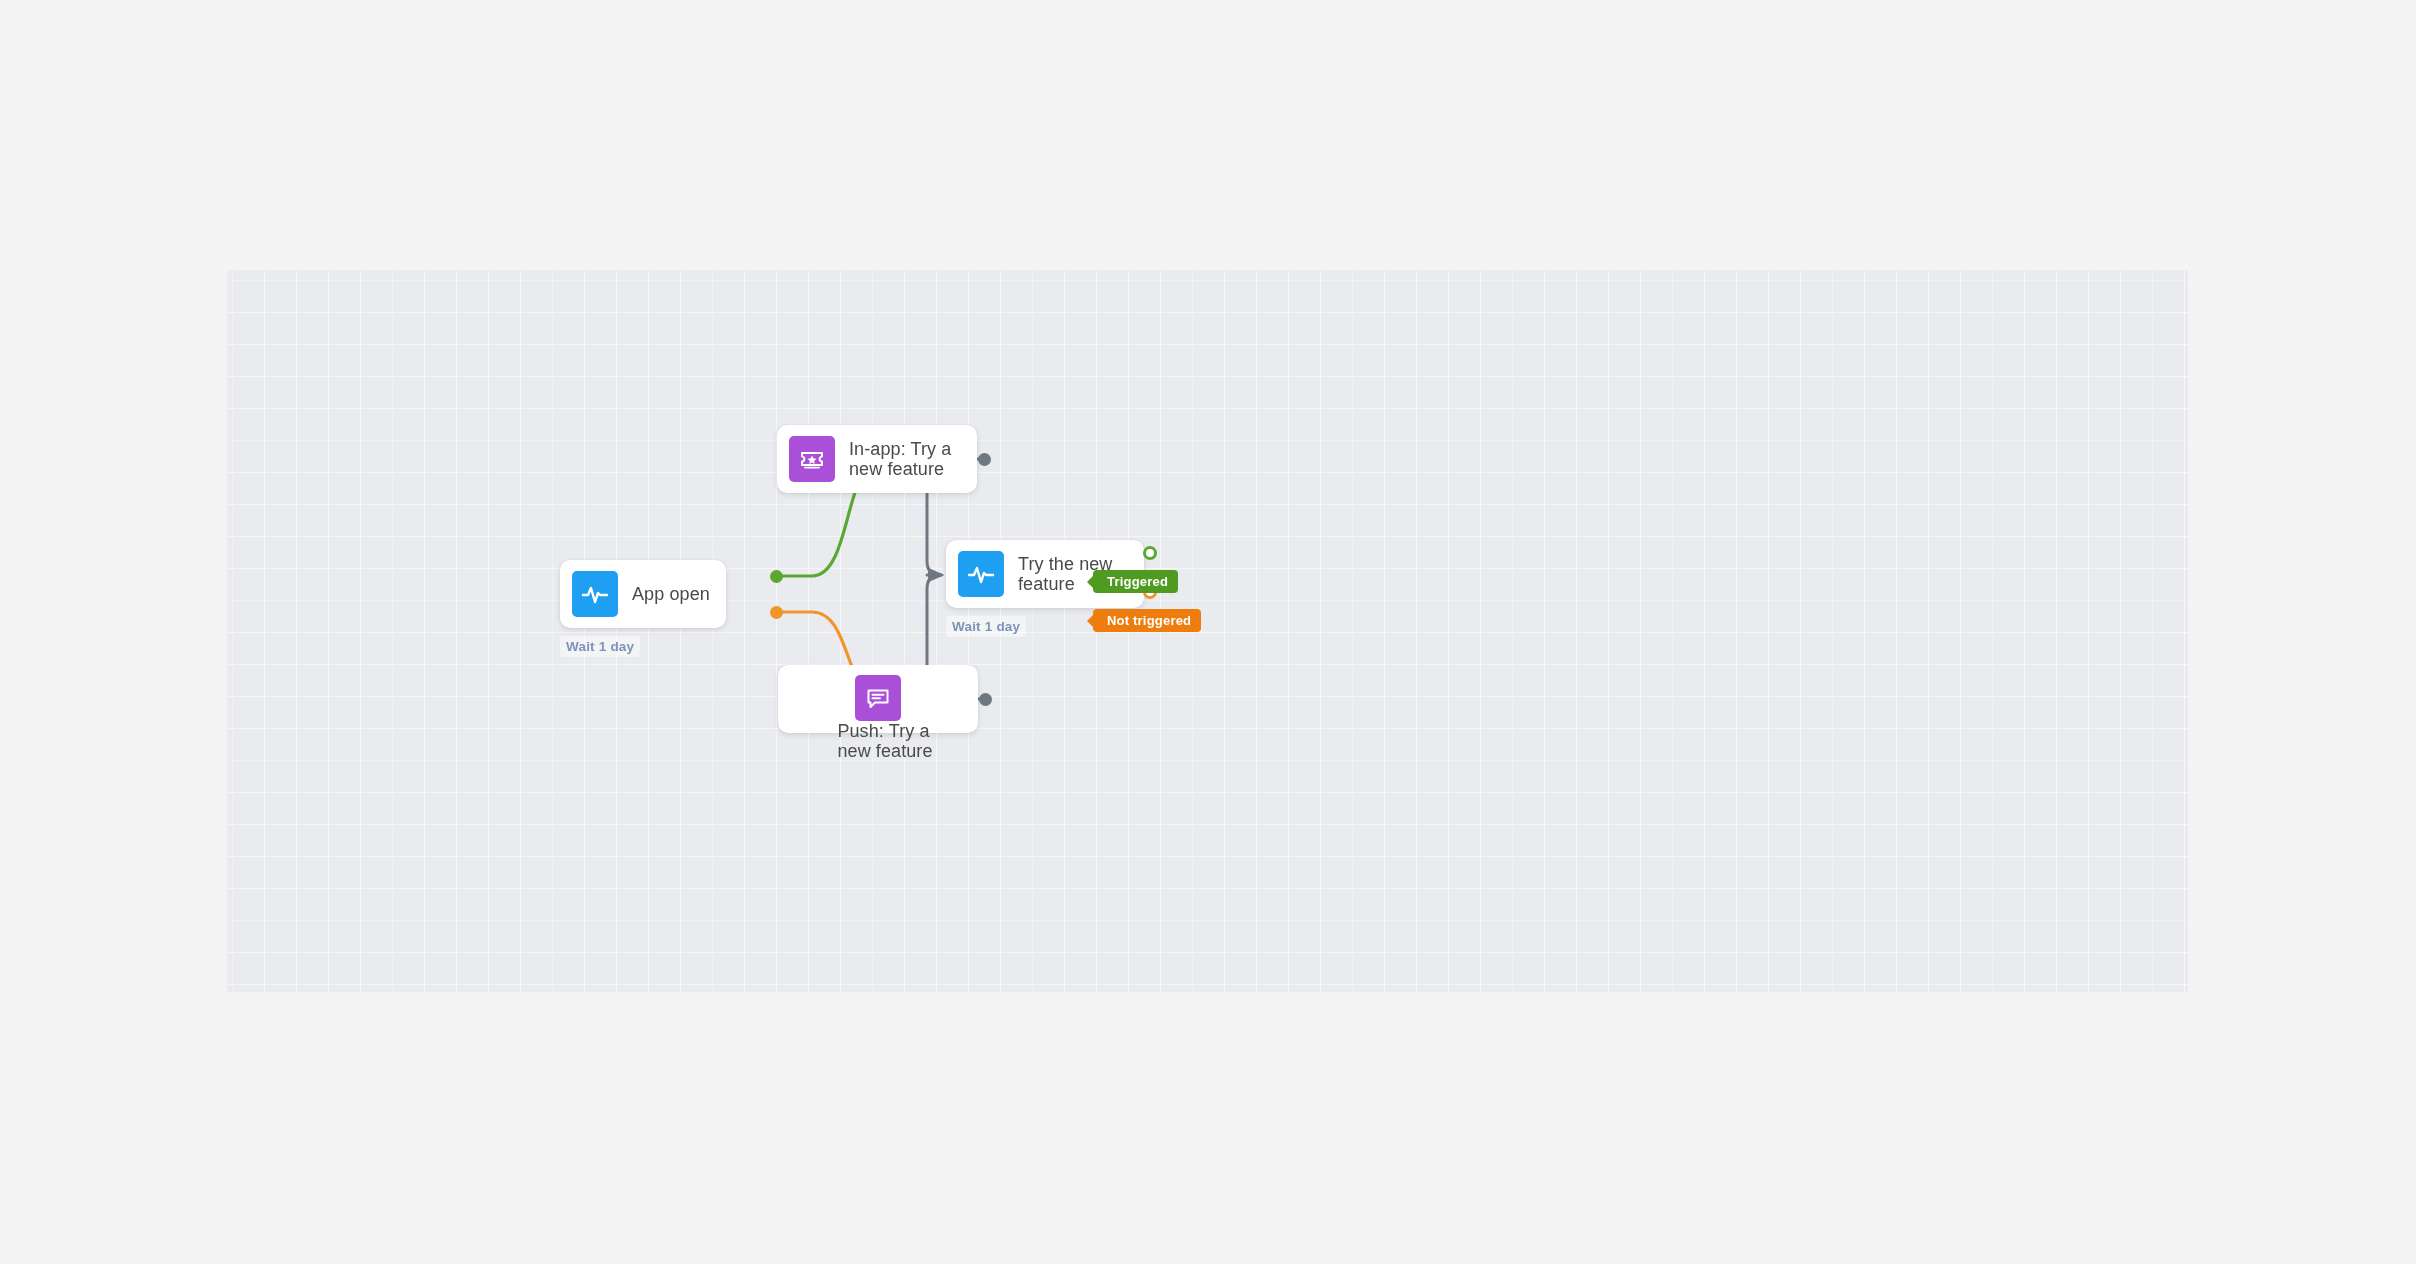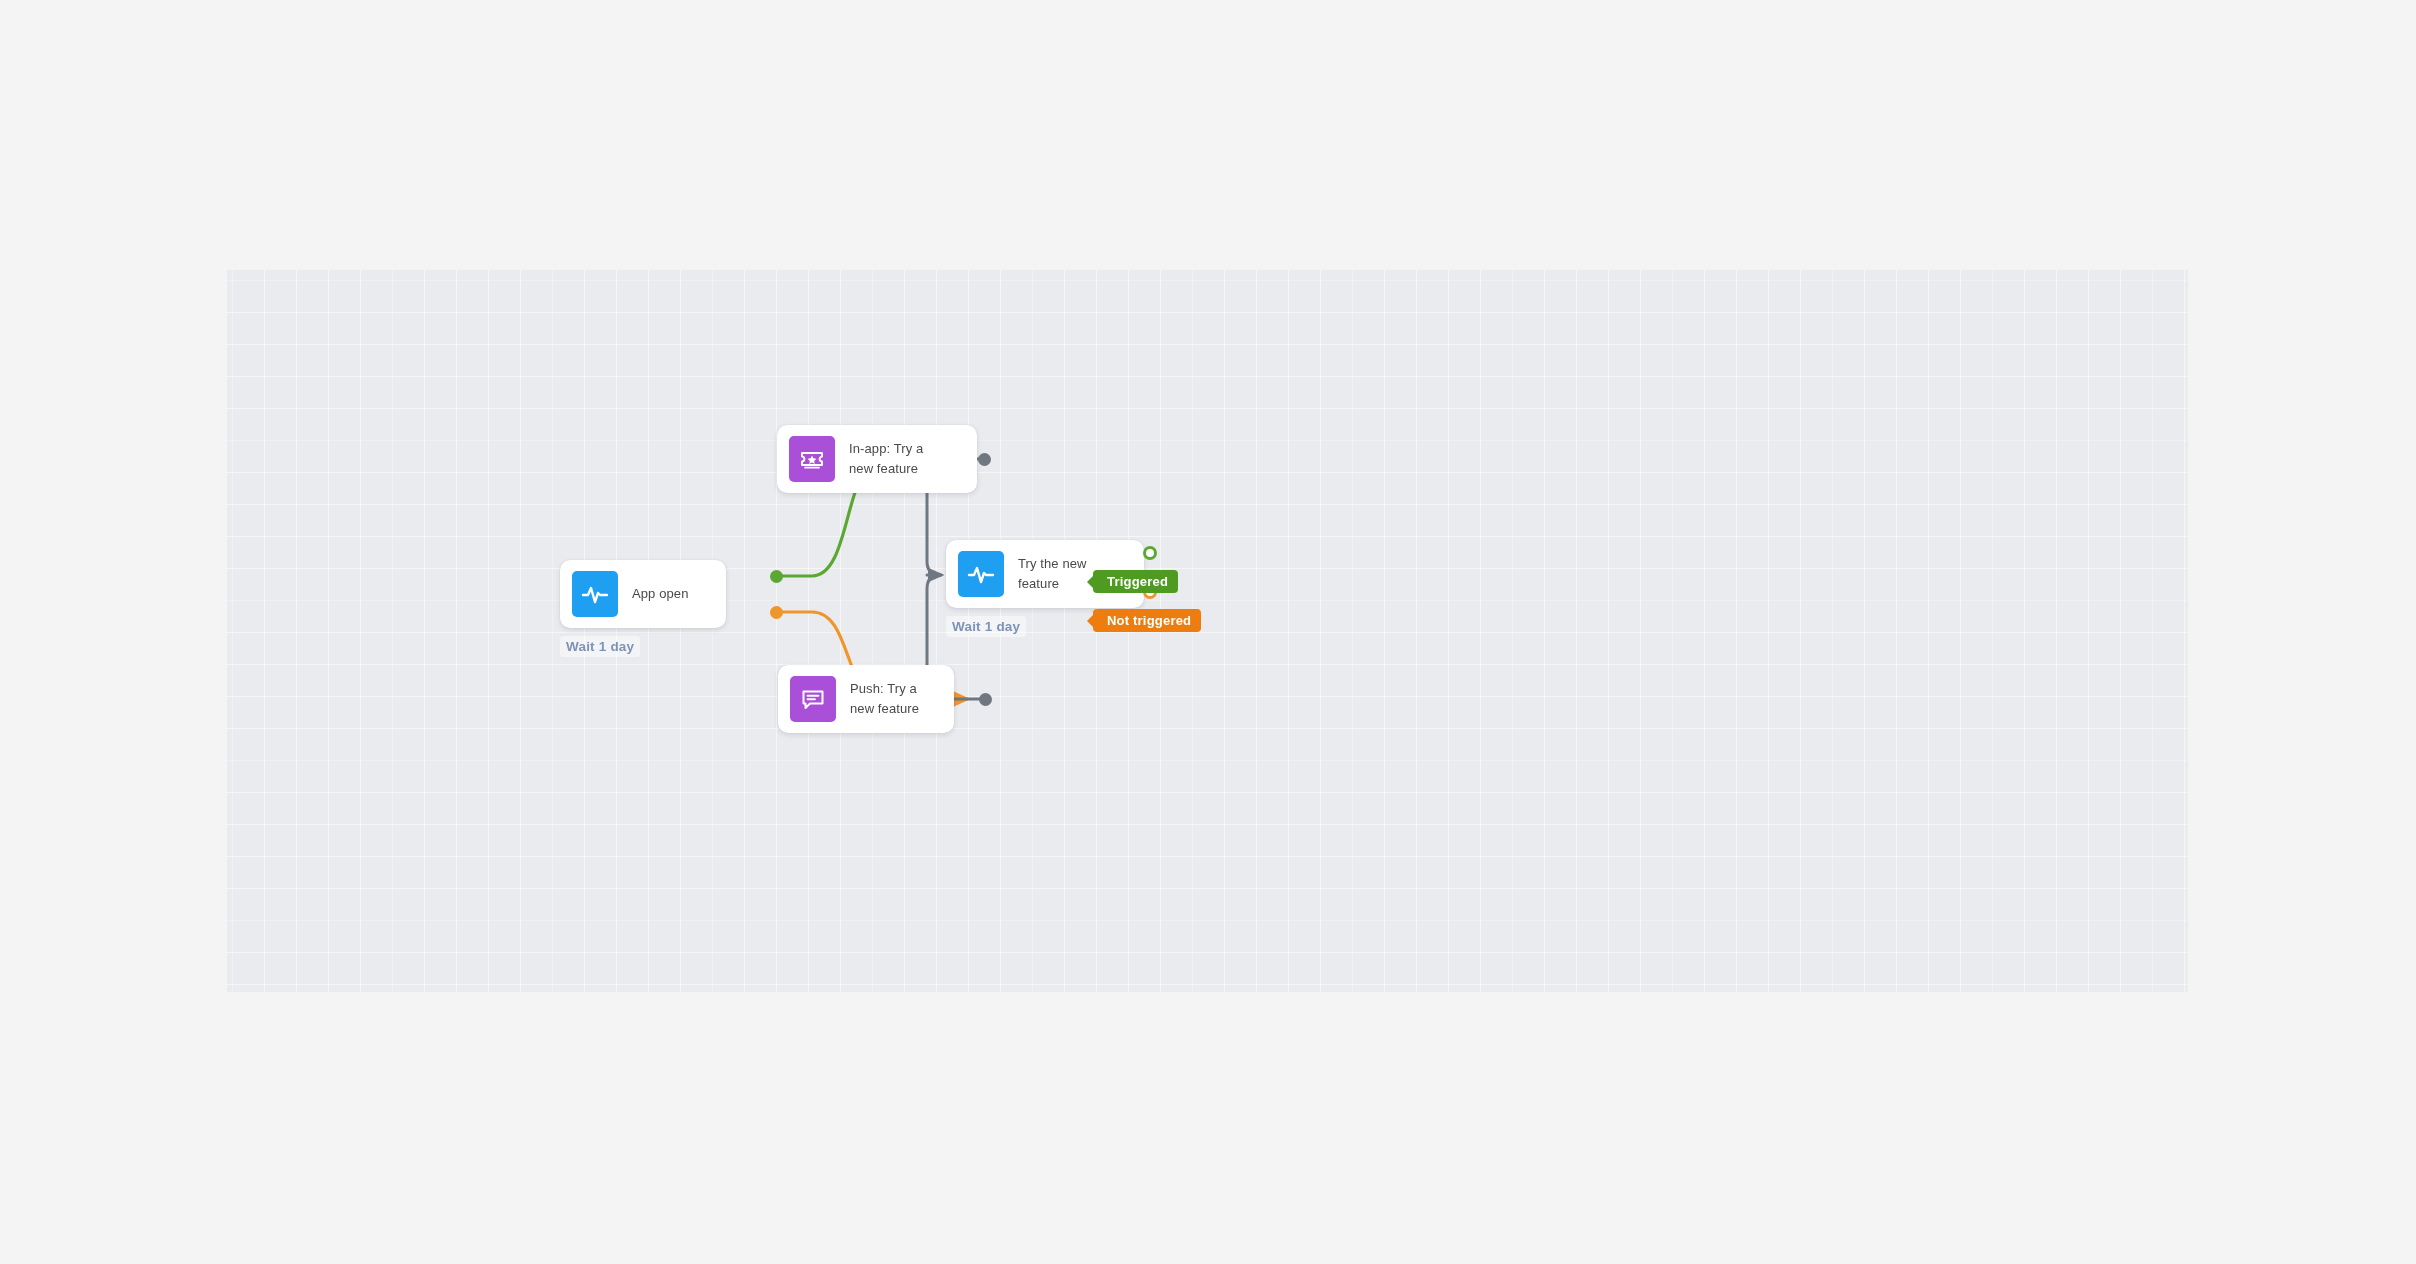--- a/index.html
+++ b/index.html
@@ -64,31 +64,31 @@
     border-radius: 5px;
     flex: 0 0 auto;
     display: flex;
     align-items: center;
     justify-content: center;
   }
   .node-icon svg { display: block; }
 
   .node-label {
     margin-left: 14px;
-    font-size: 13px;
+    font-size: 18px;
     line-height: 20px;
     color: #4a4a4a;
     white-space: pre-line;
     letter-spacing: 0.1px;
   }
 
   
   #node-app-open      { left: 333px; top: 290px; width: 166px; height: 68px; }
   #node-inapp         { left: 550px; top: 155px; width: 200px; height: 68px; }
-  #node-push          { left: 551px; top: 395px; width: 176px; height: 68px; }
+  #node-push          { left: 551px; top: 395px; width: 200px; height: 68px; flex-direction: column; }
   #node-try-feature   { left: 719px; top: 270px; width: 198px; height: 68px; }
 
   
   .port {
     position: absolute;
     width: 13px;
     height: 13px;
     border-radius: 50%;
     z-index: 5;
   }

